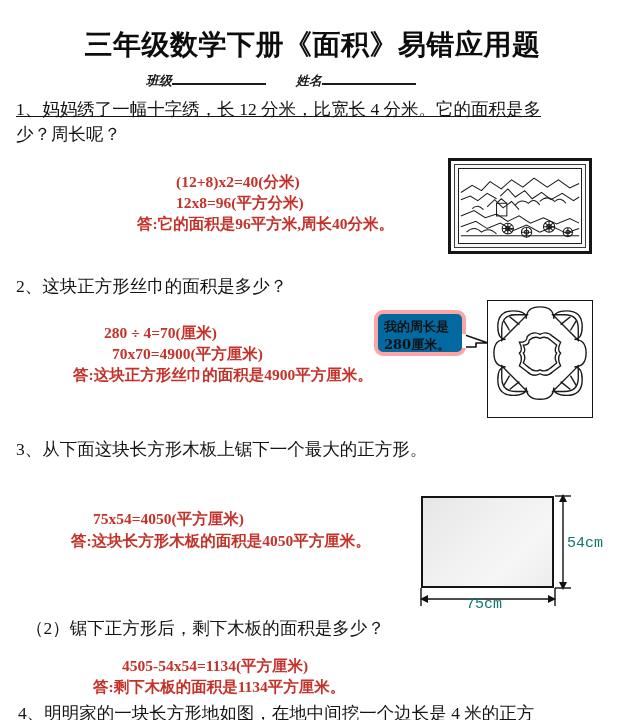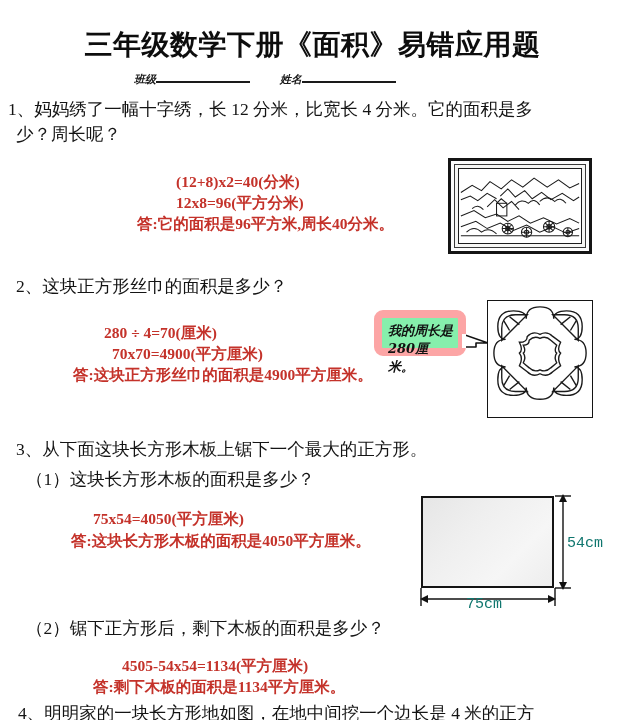--- a/index.html
+++ b/index.html
@@ -32,23 +32,23 @@
     font-weight: bold;
     font-size: 28px;
     letter-spacing: 0.5px;
     color: #0d0d0d;
     white-space: nowrap;
   }
 
   
   .idline {
     position: absolute;
-    left: 134px; top: 72px;
+    left: 146px; top: 72px;
     font-family: "DejaVu Serif", "Liberation Serif", serif;
-    font-size: 11px;
+    font-size: 13px;
     font-style: italic;
     font-weight: bold;
     color: #1a1a1a;
     white-space: nowrap;
   }
   .idline .blank {
     display: inline-block;
     border-bottom: 2px solid #1a1a1a;
     vertical-align: baseline;
   }
@@ -101,28 +101,27 @@
     background: #ffffff;
     overflow: hidden;
   }
   .xstitch-inner svg { display: block; width: 100%; height: 100%; }
 
   
   .bubble {
     position: absolute;
     left: 374px; top: 310px;
     width: 92px; height: 46px;
-    border: 8px solid #fca5a5;
+    border: 4px solid #fca5a5;
     border-radius: 9px;
-    background: #86efac;
+    background: #0369a1;
     box-sizing: border-box;
     padding: 4px 5px 0 6px;
     font-family: "DejaVu Serif", "Liberation Serif", serif;
     font-weight: bold;
-    font-style: italic;
     font-size: 13px;
     line-height: 18px;
     color: #111;
   }
   .bubble-tail {
     position: absolute;
     left: 462px; top: 334px;
     width: 30px; height: 14px;
   }
   .bubble-tail svg { display: block; }
@@ -178,21 +177,21 @@
 <body>
 
 <div class="page">
 
   <div class="title">三年级数学下册《面积》易错应用题</div>
 
   <div class="idline">
     <span>班级</span><span class="blank blank-class"></span><span class="gap"></span><span>姓名</span><span class="blank blank-name"></span>
   </div>
 
-  <div class="qtext" style="left:8px; top:97px;">1、妈妈绣了一幅十字绣，长 12 分米，比宽长 4 分米。它的面积是多</div>
+  <div class="qtext" style="left:16px; top:97px;text-decoration:underline;">1、妈妈绣了一幅十字绣，长 12 分米，比宽长 4 分米。它的面积是多</div>
   <div class="qtext" style="left:16px; top:122px;">少？周长呢？</div>
 
   <div class="ans" style="left:176px; top:171px;">(12+8)x2=40(分米)</div>
   <div class="ans" style="left:176px; top:192px;">12x8=96(平方分米)</div>
   <div class="ans" style="left:137px; top:213px;text-align:center;">答:它的面积是96平方米,周长40分米。</div>
 
   <div class="xstitch-frame">
     <div class="xstitch-mat">
       <div class="xstitch-inner">
         <svg viewBox="0 0 130 82" preserveAspectRatio="none">
@@ -301,21 +300,20 @@
                  Q59 73 53 70
                  Q47 73 42 68
                  Q36 63 36 63
                  Q39 57 36 53
                  Q39 51 36 45 Z"></path>
       </g>
     </svg>
   </div>
 
   <div class="qtext" style="left:16px; top:437px;">3、从下面这块长方形木板上锯下一个最大的正方形。</div>
-  <div class="qtext" style="left:26px; top:467px;">（1）这块长方形木板的面积是多少？</div>
 
   <div class="ans" style="left:93px; top:508px;">75x54=4050(平方厘米)</div>
   <div class="ans" style="left:71px; top:530px;">答:这块长方形木板的面积是4050平方厘米。</div>
 
   <div class="board"></div>
   <div class="dim-svg">
     <svg viewBox="0 0 215 125" width="215" height="125">
       <g stroke="#111" stroke-width="1.4" fill="none">
 
         <line x1="150" y1="10" x2="166" y2="10"></line>

